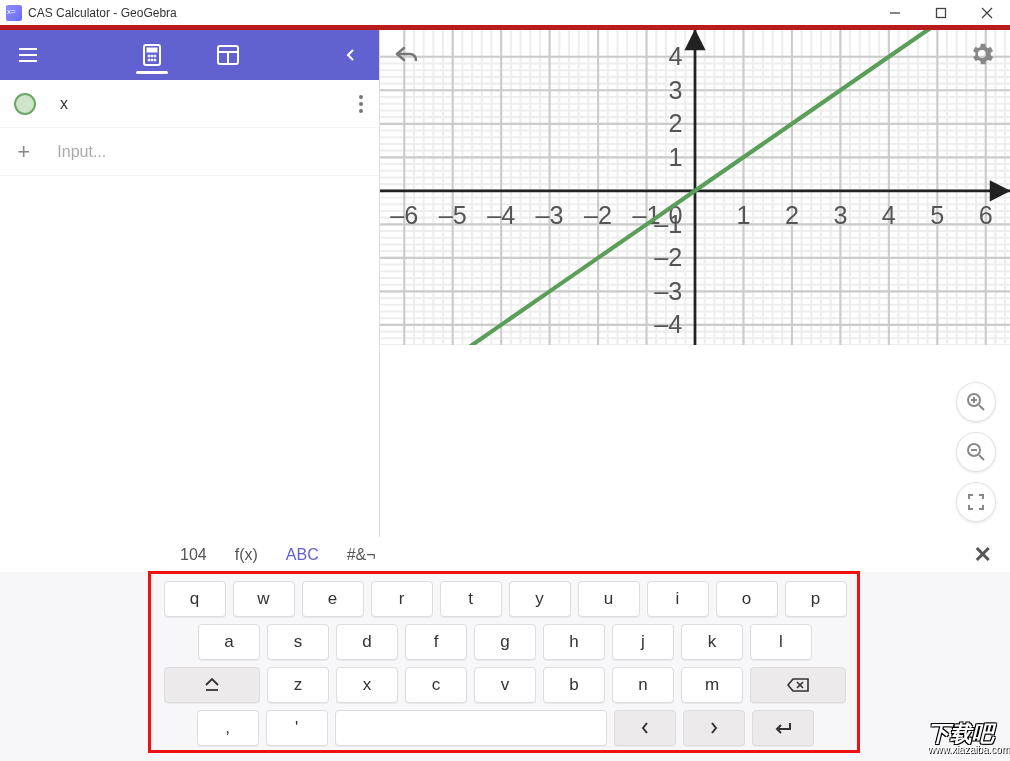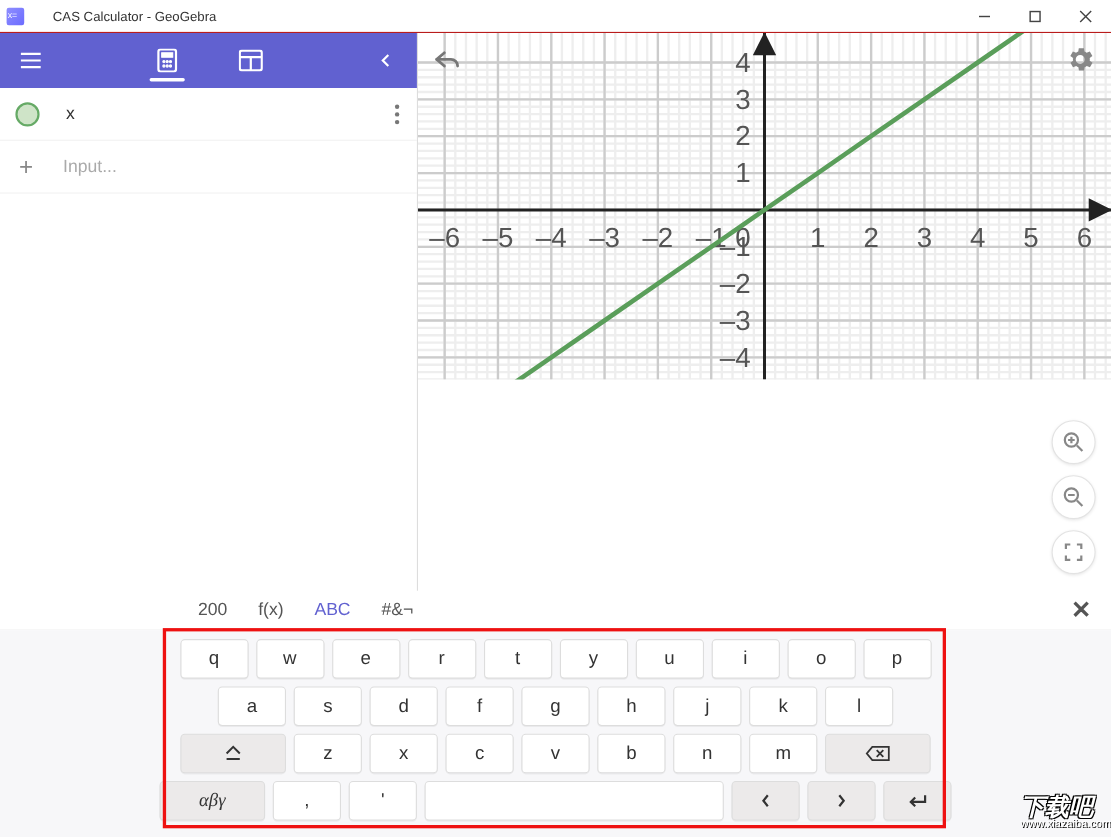--- a/index.html
+++ b/index.html
@@ -1,19 +1,19 @@
 <!DOCTYPE html>
 <html><head>
 <meta charset="utf-8">
 <style>
   * { box-sizing: border-box; margin: 0; padding: 0; }
   body { font-family: Arial, sans-serif; font-size: 14px; background: #fff; color: #222; width: 1010px; height: 761px; overflow: hidden; position: relative; }
 
   
-  .titlebar { height: 30px; display: flex; align-items: center; padding: 0 0 0 6px; background: #fff; border-bottom: 1px solid #b91c1c; gap: 20px; }
+  .titlebar { height: 30px; display: flex; align-items: center; padding: 0 0 0 6px; background: #fff; border-bottom: 5px solid #b91c1c; }
   .titlebar .appicon { width: 16px; height: 16px; background: linear-gradient(135deg,#8e8eff,#6b6bff); border-radius:2px; margin-right:6px; position:relative; }
   .titlebar .appicon::after{content:"x=";position:absolute;font-size:8px;color:#fff;left:1px;top:2px;}
   .titlebar .title { flex: 1; font-size: 12px; color: #333; }
   .winbtns { display: flex; }
   .winbtn { width: 46px; height: 30px; display: flex; align-items: center; justify-content: center; font-size: 14px; color:#444; }
   .winbtn svg { stroke:#444; }
 
   .appbody { display: flex; height: calc(100% - 30px); width:100%; }
 
   
@@ -347,21 +347,21 @@
             <polyline points="16,12 16,16 12,16"></polyline>
             <polyline points="6,16 2,16 2,12"></polyline>
           </svg>
         </div>
     </div>
   </div>
 </div>
 
 <div class="kbarea">
   <div class="kbtabs">
-    <span class="tab">200</span>
+    <span class="tab">104</span>
     <span class="tab">f(x)</span>
     <span class="tab active">ABC</span>
     <span class="tab">#&amp;¬</span>
     <span class="close">✕</span>
   </div>
   <div class="kbboard">
     <div class="hlbox" style="left:148px; top:-2px; width:712px; height:182px;"></div>
 
     <div class="krow">
       <div class="key w1">q</div>
@@ -405,21 +405,20 @@
       <div class="key w15 dark">
           <svg width="24" height="16" viewBox="0 0 24 16" fill="none" stroke-width="1.6">
             <path d="M7 2 L22 2 L22 14 L7 14 L2 8 Z"></path>
             <line x1="11" y1="5" x2="17" y2="11"></line>
             <line x1="17" y1="5" x2="11" y2="11"></line>
           </svg>
         </div>
     </div>
 
     <div class="krow">
-      <div class="key w15 dark greek">αβγ</div>
       <div class="key w1">,</div>
       <div class="key w1">'</div>
       <div class="key space"></div>
       <div class="key w1 dark">
           <svg width="10" height="14" viewBox="0 0 10 14" fill="none" stroke-width="2">
             <polyline points="7,2 3,7 7,12"></polyline>
           </svg>
         </div>
       <div class="key w1 dark">
           <svg width="10" height="14" viewBox="0 0 10 14" fill="none" stroke-width="2">

